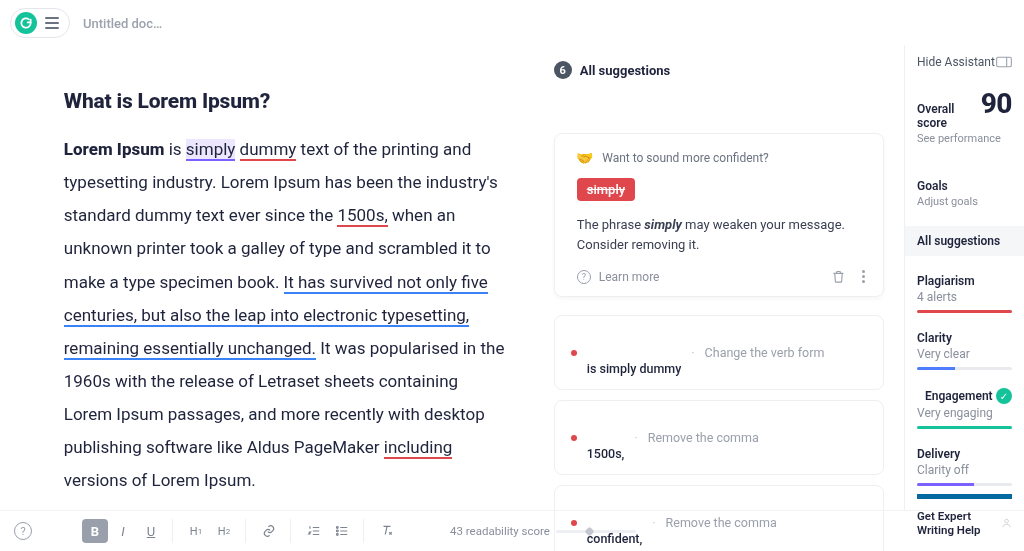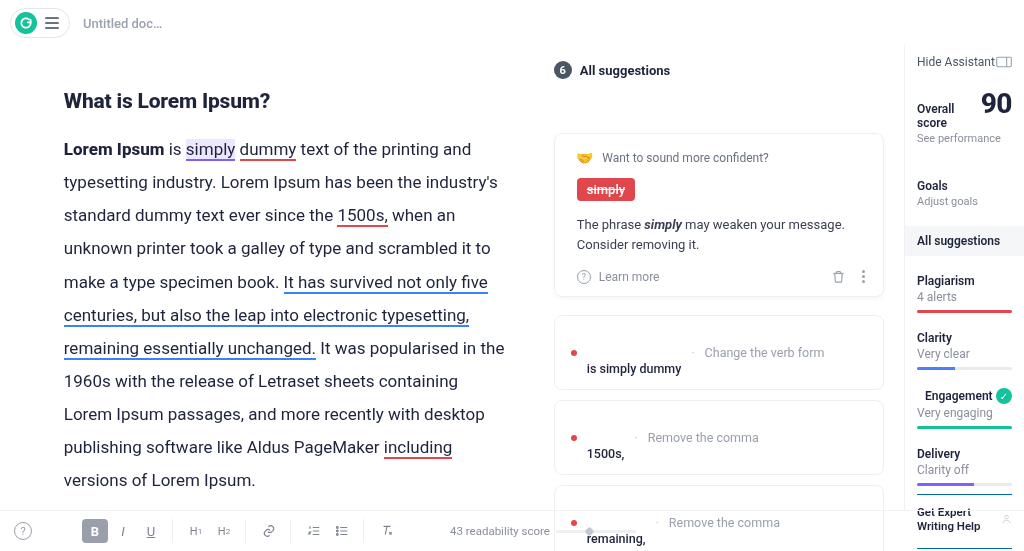--- a/index.html
+++ b/index.html
@@ -67,21 +67,21 @@
   .side .block .btitle { font-size: 12px; font-weight: 600; }
   .side .allsug { background: #f4f6f8; margin: 14px -12px 0 -12px; padding: 8px 12px; font-size: 12px; font-weight: 600; cursor: pointer; }
   .side .metric { margin-top: 14px; cursor: pointer; }
   .side .metric .mtop { display: flex; align-items: center; justify-content: space-between; padding-left: 8px; }
   .side .metric .mtitle { font-size: 12px; font-weight: 600; }
   .side .metric .msub { font-size: 12px; color: #8a8f9c; margin-top: 2px; }
   .side .metric .bar { height: 3px; background: #e8eaee; border-radius: 2px; margin-top: 6px; position: relative; overflow: hidden; }
   .side .metric .bar .fill { position: absolute; top: 0; bottom: 0; left: 0; }
   .ok-badge { width: 16px; height: 16px; border-radius: 50%; background: #15c39a; display: flex; align-items: center; justify-content: center; color: #fff; font-size: 10px; }
   .side .spacer { flex: 1 1 auto; }
-  .side .foot-item { display: flex; align-items: center; justify-content: space-between; border-top: 1px solid #0369a1; padding: 10px 0; cursor: pointer; gap: 0; }
+  .side .foot-item { display: flex; align-items: center; justify-content: space-between; border-top: 5px solid #0369a1; padding: 10px 0; cursor: pointer; gap: 0; }
   .side .foot-item .ft { font-size: 11.5px; line-height: 1.25; font-weight: 600; }
   .side .foot-item svg { width: 16px; height: 16px; color: #c3c7cf; }
 
   
   .bottombar { display: flex; align-items: center; padding: 8px 14px; border-top: 1px solid #f0f2f5; gap: 2px; }
   .bb-left-gap { width: 58px; display: flex; align-items: center; }
   .bb-help { width: 18px; height: 18px; border: 1.3px solid #9aa0ab; border-radius: 50%; display: flex; align-items: center; justify-content: center; color: #9aa0ab; font-size: 11px; cursor: pointer; }
   .tb-group { display: flex; align-items: center; gap: 2px; padding: 0 8px; border-right: 1px solid #edeff3; }
   .tb-group:last-of-type { border-right: none; }
   .tbtn { width: 26px; height: 24px; border-radius: 4px; display: flex; align-items: center; justify-content: center; color: #7d8491; font-size: 13px; cursor: pointer; }
@@ -173,21 +173,21 @@
           <span class="hint">Change the verb form</span>
         </div>
         <div class="srow">
           <span class="dot dot-red"></span>
           <span class="main-text">1500s,</span>
           <span class="sep">·</span>
           <span class="hint">Remove the comma</span>
         </div>
         <div class="srow">
           <span class="dot dot-red"></span>
-          <span class="main-text">remaining,</span>
+          <span class="main-text">confident,</span>
           <span class="sep">·</span>
           <span class="hint">Remove the comma</span>
         </div>
         <div class="srow">
           <span class="dot dot-blue"></span>
           <span class="main-text">It has survived not only five centu…</span>
           <span class="sep">·</span>
           <span class="hint">Rephrase sentence</span>
         </div>
         <div class="srow">

